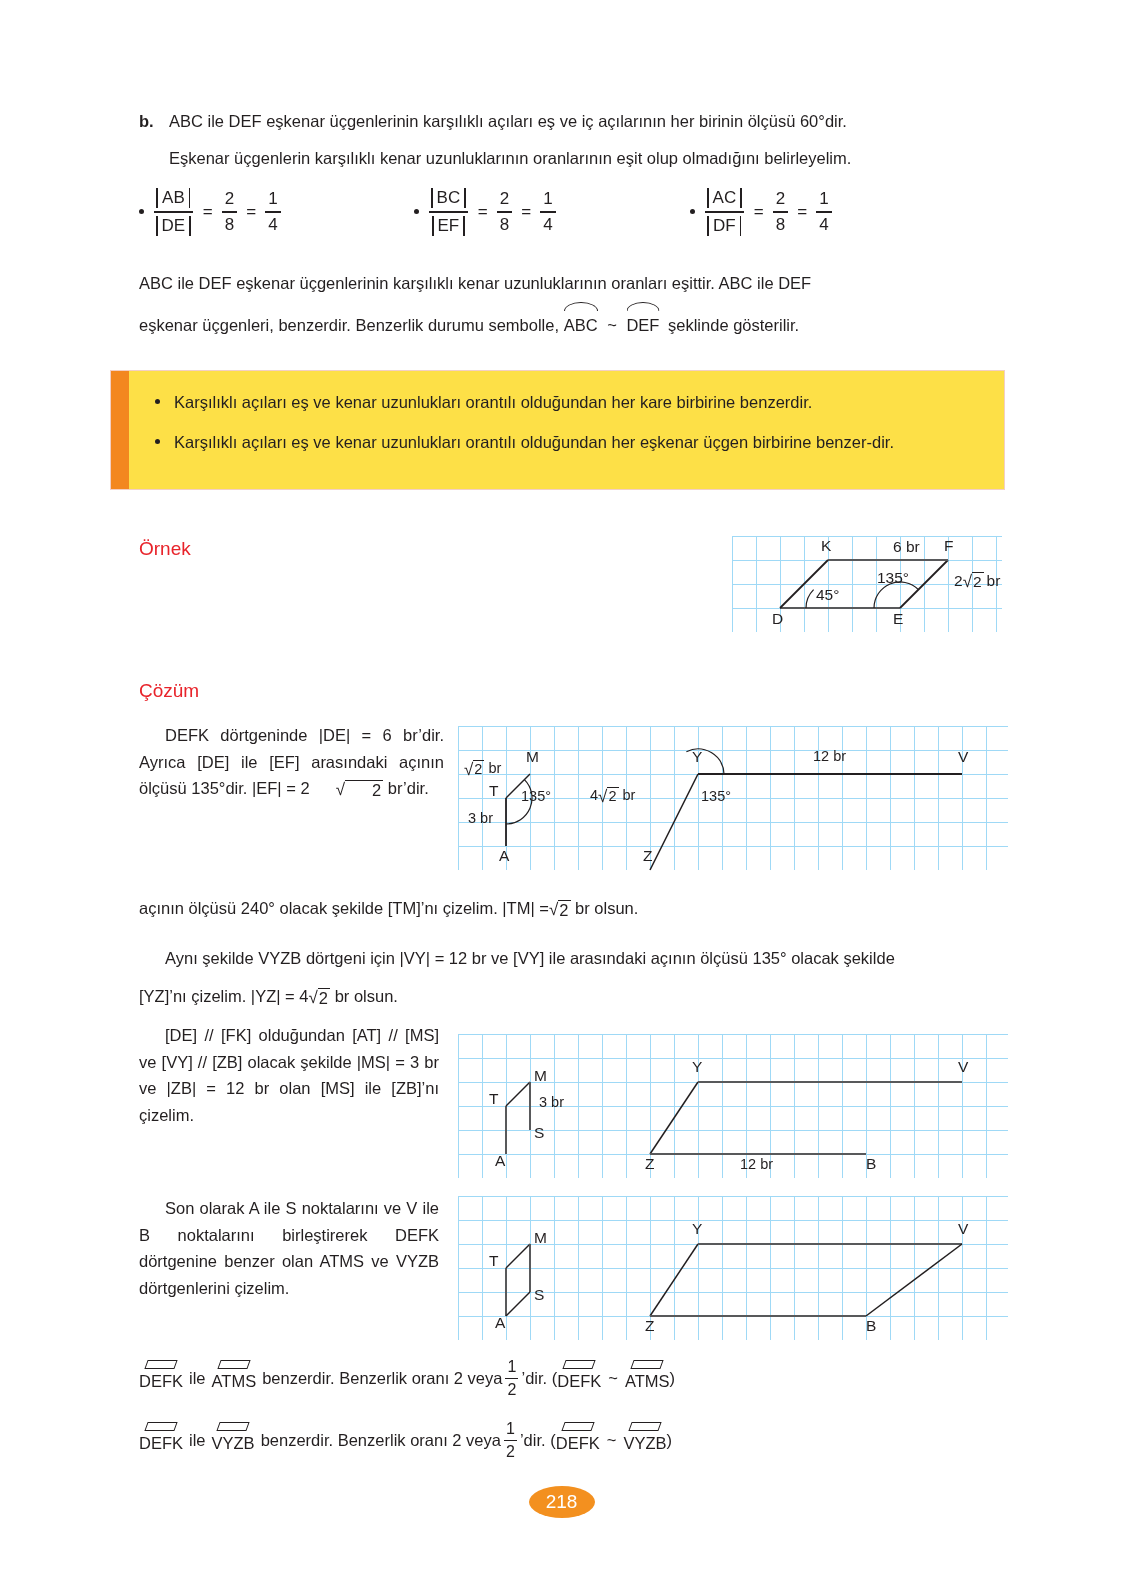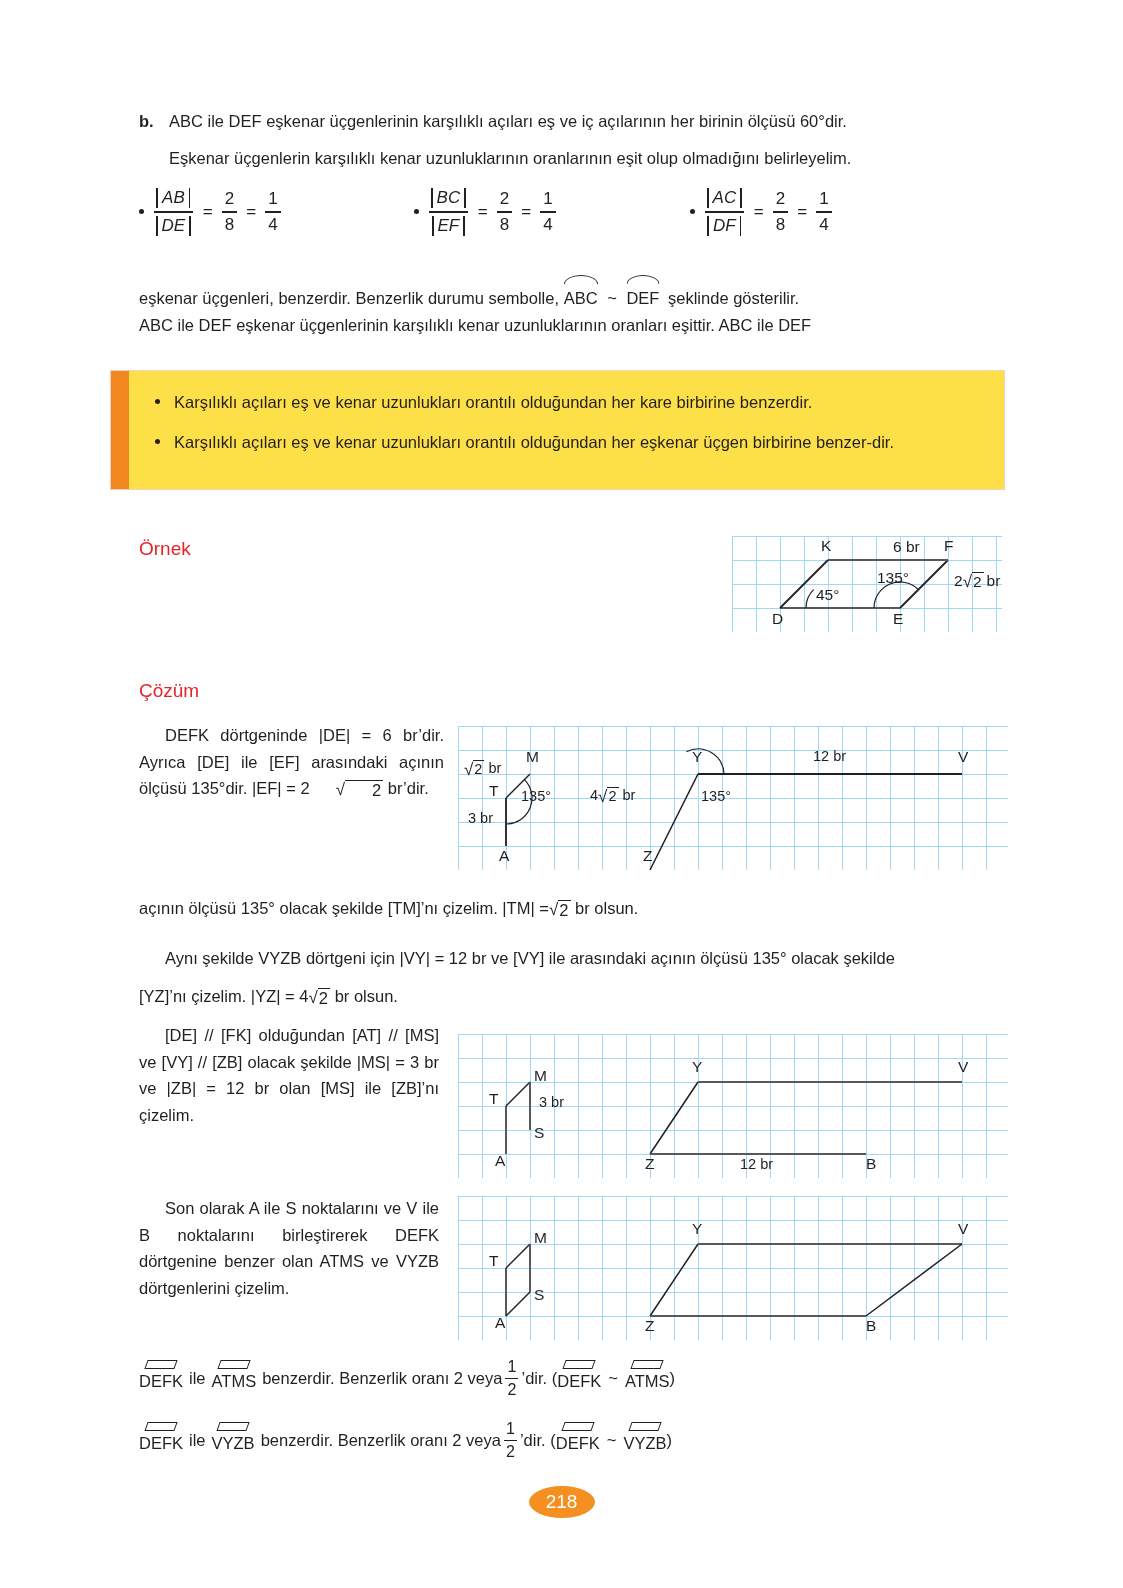--- a/index.html
+++ b/index.html
@@ -21,21 +21,21 @@
   .b-label{font-weight:bold;font-size:16.5px;width:30px;flex:0 0 30px;line-height:1.62;}
   .b-text{flex:1;}
 
   
   #eq-row{position:absolute;left:139px;top:183px;width:866px;height:62px;}
   .eq{position:absolute;display:flex;align-items:center;}
   .eq .dot{width:5px;height:5px;border-radius:50%;background:#231f20;margin-right:7px;}
   .absfrac{display:flex;flex-direction:column;align-items:center;margin:0 3px;}
   .absfrac .num,.absfrac .den{
     display:flex;align-items:center;justify-content:center;
-    font-size:17px;padding:0 2px;height:25px;font-style:italic;
+    font-size:17px;padding:0 2px;height:25px;
   }
   .absfrac .bar{width:100%;height:1.6px;background:#231f20;margin:1px 0;}
   .bars{display:inline-flex;align-items:center;}
   .bars::before,.bars::after{content:"";display:inline-block;width:1.6px;height:20px;background:#231f20;}
   .bars span{padding:0 4px;}
   .eqsign{font-size:17px;margin:0 7px;}
   .numfrac{display:inline-flex;flex-direction:column;align-items:center;margin:0 2px;}
   .numfrac .n,.numfrac .d{font-size:17px;line-height:1.15;padding:0 3px;}
   .numfrac .fbar{width:100%;height:1.6px;background:#231f20;margin:2px 0;}
 
@@ -222,28 +222,28 @@
       <span class="eqsign">=</span>
       <span class="numfrac">
         <span class="n">1</span>
         <span class="fbar"></span>
         <span class="d">4</span>
       </span>
     </div>
   </div>
 
   <div id="p-after-eq" class="txt just">
+    <div>ABC ile DEF eşkenar üçgenlerinin karşılıklı kenar uzunluklarının oranları eşittir. ABC ile DEF</div>
     <div style="margin-top:12px;white-space:nowrap;">
       <span>eşkenar üçgenleri, benzerdir. Benzerlik durumu sembolle,</span>
       <span class="ovbar"><span class="cap"></span><span>ABC</span></span>
       <span style="margin:0 5px;">~</span>
       <span class="ovbar"><span class="cap"></span><span>DEF</span></span>
       <span style="margin-left:4px;">şeklinde gösterilir.</span>
     </div>
-    <div>ABC ile DEF eşkenar üçgenlerinin karşılıklı kenar uzunluklarının oranları eşittir. ABC ile DEF</div>
   </div>
 
   <div id="callout">
     <div class="bar"></div>
     <div class="inner">
       <div class="bullet-li">
         <span class="bd"></span>
         <span class="bt">Karşılıklı açıları eş ve kenar uzunlukları orantılı olduğundan her kare birbirine benzerdir.</span>
       </div>
       <div class="bullet-li">
@@ -285,21 +285,21 @@
   <div id="cozum-h" class="head-red2">Çözüm</div>
 
   <div id="cozum-p1" class="txt just ind">
     <span>DEFK dörtgeninde |DE| = 6 br’dir. Ayrıca [DE] ile [EF] arasındaki açının ölçüsü 135°dir. |EF| = 2</span><span class="sq">
         <span class="rad">√</span>
         <span class="rv">2</span>
       </span> <span>br’dir.</span>
   </div>
 
   <div id="cozum-p2b" class="txt">
-    <span>açının ölçüsü 135° olacak şekilde [TM]’nı çizelim. |TM| =</span><span class="sq">
+    <span>açının ölçüsü 240° olacak şekilde [TM]’nı çizelim. |TM| =</span><span class="sq">
         <span class="rad">√</span>
         <span class="rv">2</span>
       </span> <span>br olsun.</span>
   </div>
 
   <div id="cozum-p3" class="txt just">
     <div class="ind">Aynı şekilde VYZB dörtgeni için |VY| = 12 br ve [VY] ile arasındaki açının ölçüsü 135° olacak şekilde</div>
     <div style="margin-top:11px;">
       <span>[YZ]’nı çizelim. |YZ| = 4</span><span class="sq">
           <span class="rad">√</span>

